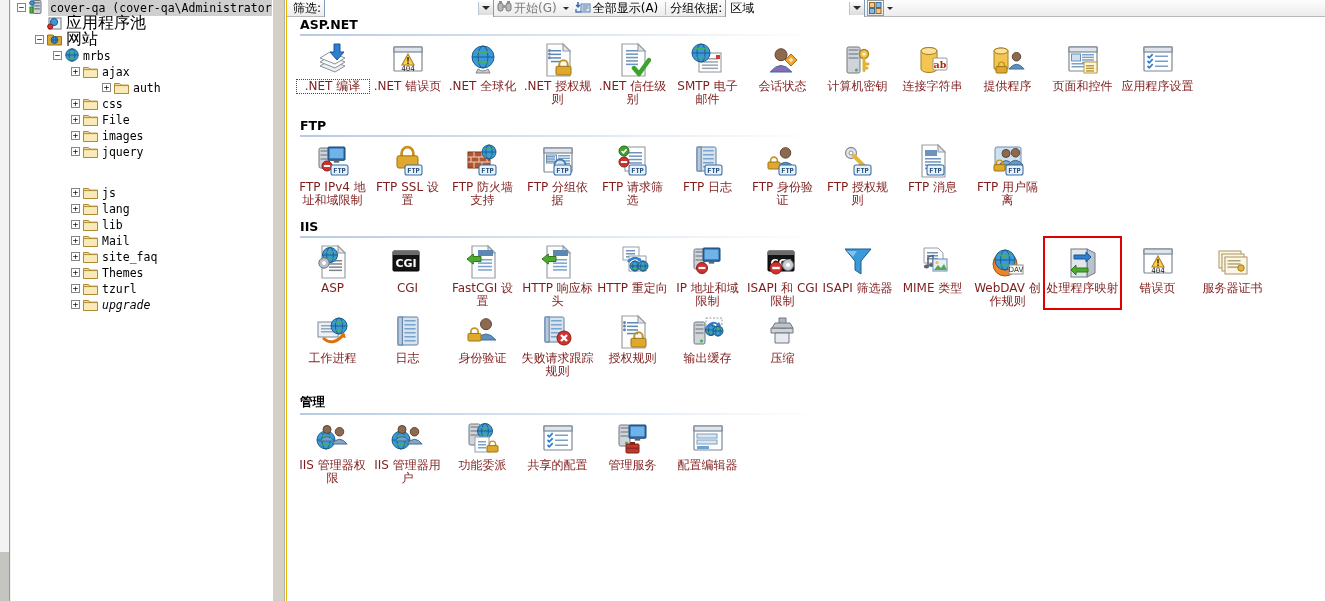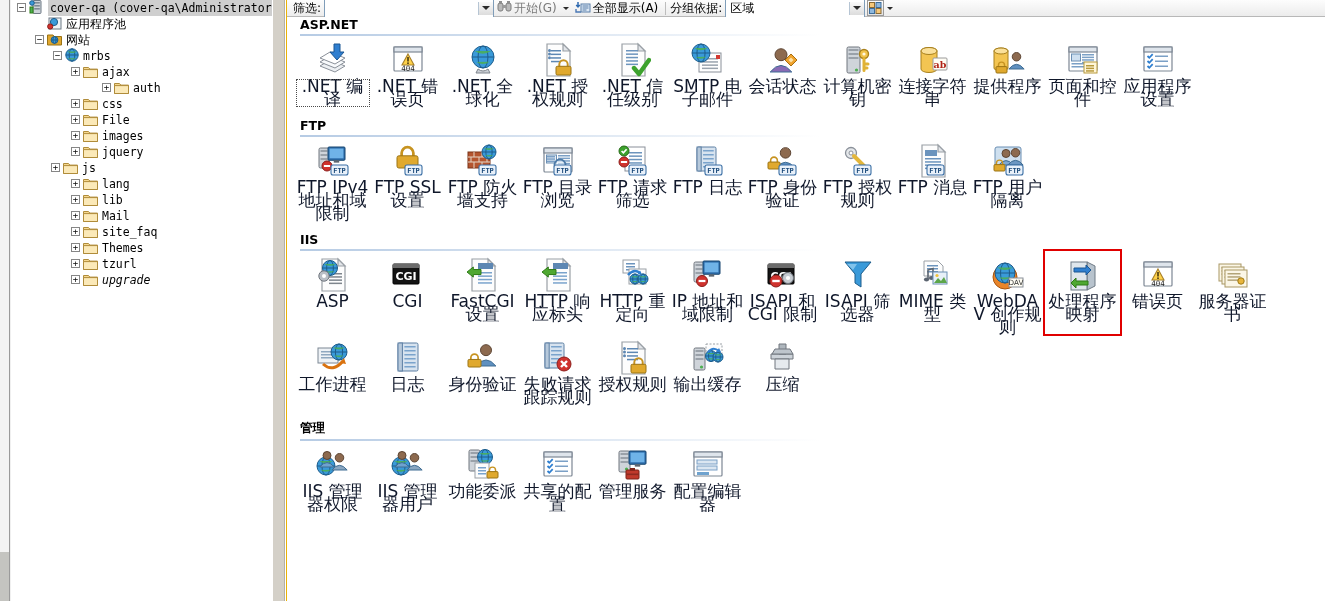--- a/index.html
+++ b/index.html
@@ -34,21 +34,21 @@
   }
   .tree-row {
     position: relative; height: 16px; line-height: 16px;
     white-space: nowrap; font-family: "DejaVu Sans Mono", monospace;
     font-size: 11px;
   }
   .tree-row .lbl {
     font-family: "DejaVu Sans Mono", monospace; font-size: 11.5px;
     letter-spacing: 0px; vertical-align: middle;
   }
-  .tree-row.cjk .lbl { font-family: Liberation Serif, serif; font-size: 12px; }
+  .tree-row.cjk .lbl { font-family: Liberation Mono, monospace; font-size: 16px; }
   .tree-row.selected .lbl {
     background: #cfcfcf; padding: 1px 3px 1px 2px;
   }
   .exp {
     display: inline-block; width: 9px; height: 9px; line-height: 7px;
     border: 1px solid #868686; background: #fff; text-align: center;
     font-family: "DejaVu Sans Mono", monospace; font-size: 9px;
     color: #0a0a0a; vertical-align: middle; margin-right: 3px;
     position: relative; top: -1px;
   }
@@ -121,22 +121,22 @@
   }
 
   .grid { display: flex; flex-wrap: wrap; padding-left: 8px; }
   .cell {
     width: 75px; padding-top: 6px;
     display: flex; flex-direction: column; align-items: center;
     text-align: center;
   }
   .cell .glyph { width: 36px; height: 36px; display:block; }
   .cell .cap {
-    margin-top: 2px; font-family: "DejaVu Sans", sans-serif; font-size: 17px;
-    line-height: 13px; color: #0f172a; width: 72px; word-break: break-word;
+    margin-top: 2px; font-family: "DejaVu Sans", sans-serif; font-size: 12px;
+    line-height: 13px; color: #7f1d1d; width: 72px; word-break: break-word;
   }
   .cell.focused .cap { outline: 1px dotted #4a4a4a; outline-offset: 0px; }
   .cell.highlighted {
     outline: 2px solid #e00000; outline-offset: 0px;
   }
 </style>
 </head>
 <body>
 
 <div id="app">
@@ -189,21 +189,21 @@
               <path d="M0.5 4.6 h14 v7.9 h-14 z" fill="#fbe9b8" stroke="#b08c3a"></path>
             </svg></span><span class="lbl">File</span></div>
         <div class="tree-row" style="padding-left: 60px;"><span class="exp">+</span><span class="ico"><svg width="15" height="13" viewBox="0 0 15 13">
               <path d="M0.5 2.5 h5 l1.4 1.6 h7.6 v8.4 h-14 z" fill="#f6d88f" stroke="#b08c3a"></path>
               <path d="M0.5 4.6 h14 v7.9 h-14 z" fill="#fbe9b8" stroke="#b08c3a"></path>
             </svg></span><span class="lbl">images</span></div>
         <div class="tree-row" style="padding-left: 60px;"><span class="exp">+</span><span class="ico"><svg width="15" height="13" viewBox="0 0 15 13">
               <path d="M0.5 2.5 h5 l1.4 1.6 h7.6 v8.4 h-14 z" fill="#f6d88f" stroke="#b08c3a"></path>
               <path d="M0.5 4.6 h14 v7.9 h-14 z" fill="#fbe9b8" stroke="#b08c3a"></path>
             </svg></span><span class="lbl">jquery</span></div>
-        <div class="tree-row" style="padding-left: 40px;"><span class="exp">+</span><span class="ico"><svg width="15" height="13" viewBox="0 0 15 13">
+        <div class="tree-row" style="padding-left: 60px; margin-top: 25px;"><span class="exp">+</span><span class="ico"><svg width="15" height="13" viewBox="0 0 15 13">
               <path d="M0.5 2.5 h5 l1.4 1.6 h7.6 v8.4 h-14 z" fill="#f6d88f" stroke="#b08c3a"></path>
               <path d="M0.5 4.6 h14 v7.9 h-14 z" fill="#fbe9b8" stroke="#b08c3a"></path>
             </svg></span><span class="lbl">js</span></div>
         <div class="tree-row" style="padding-left: 60px;"><span class="exp">+</span><span class="ico"><svg width="15" height="13" viewBox="0 0 15 13">
               <path d="M0.5 2.5 h5 l1.4 1.6 h7.6 v8.4 h-14 z" fill="#f6d88f" stroke="#b08c3a"></path>
               <path d="M0.5 4.6 h14 v7.9 h-14 z" fill="#fbe9b8" stroke="#b08c3a"></path>
             </svg></span><span class="lbl">lang</span></div>
         <div class="tree-row" style="padding-left: 60px;"><span class="exp">+</span><span class="ico"><svg width="15" height="13" viewBox="0 0 15 13">
               <path d="M0.5 2.5 h5 l1.4 1.6 h7.6 v8.4 h-14 z" fill="#f6d88f" stroke="#b08c3a"></path>
               <path d="M0.5 4.6 h14 v7.9 h-14 z" fill="#fbe9b8" stroke="#b08c3a"></path>
@@ -550,21 +550,21 @@
                   <rect x="18" y="12" width="12" height="1.5" fill="#7ba0c6"></rect>
                   <rect x="18" y="14.6" width="12" height="1.5" fill="#7ba0c6"></rect>
                   <rect x="18" y="17.2" width="12" height="1.5" fill="#7ba0c6"></rect>
                   <rect x="18" y="19.8" width="12" height="1.5" fill="#7ba0c6"></rect>
                   <circle cx="20" cy="22" r="5.5" fill="#e9f3fb" fill-opacity="0.6" stroke="#4d7ba8" stroke-width="1.8"></circle>
                   <line x1="24" y1="26" x2="28" y2="30" stroke="#4d7ba8" stroke-width="2.4"></line>
                   <rect x="14" y="22" width="17" height="10" rx="2" fill="#e9f1fa" stroke="#3b6fa5" stroke-width="1.1"></rect>
                   <text x="22.5" y="29.6" font-size="7" font-family="DejaVu Sans Mono, monospace" fill="#1b4a7a" text-anchor="middle" font-weight="bold">FTP</text>
                 </svg>
               </span>
-              <div class="cap">FTP 目录浏览</div>
+              <div class="cap">FTP 分组依据</div>
             </div>
             <div class="cell">
               <span>
                 <svg class="glyph" viewBox="0 0 36 36" width="36" height="36">
                   <rect x="10" y="4" width="20" height="24" fill="#fff" stroke="#8a9099"></rect>
                   <rect x="14" y="9" width="13" height="1.5" fill="#6c94bd"></rect>
                   <rect x="14" y="12.4" width="13" height="1.5" fill="#6c94bd"></rect>
                   <rect x="14" y="15.8" width="13" height="1.5" fill="#6c94bd"></rect>
                   <rect x="14" y="19.2" width="13" height="1.5" fill="#6c94bd"></rect>
                   <rect x="14" y="22.6" width="13" height="1.5" fill="#6c94bd"></rect>

